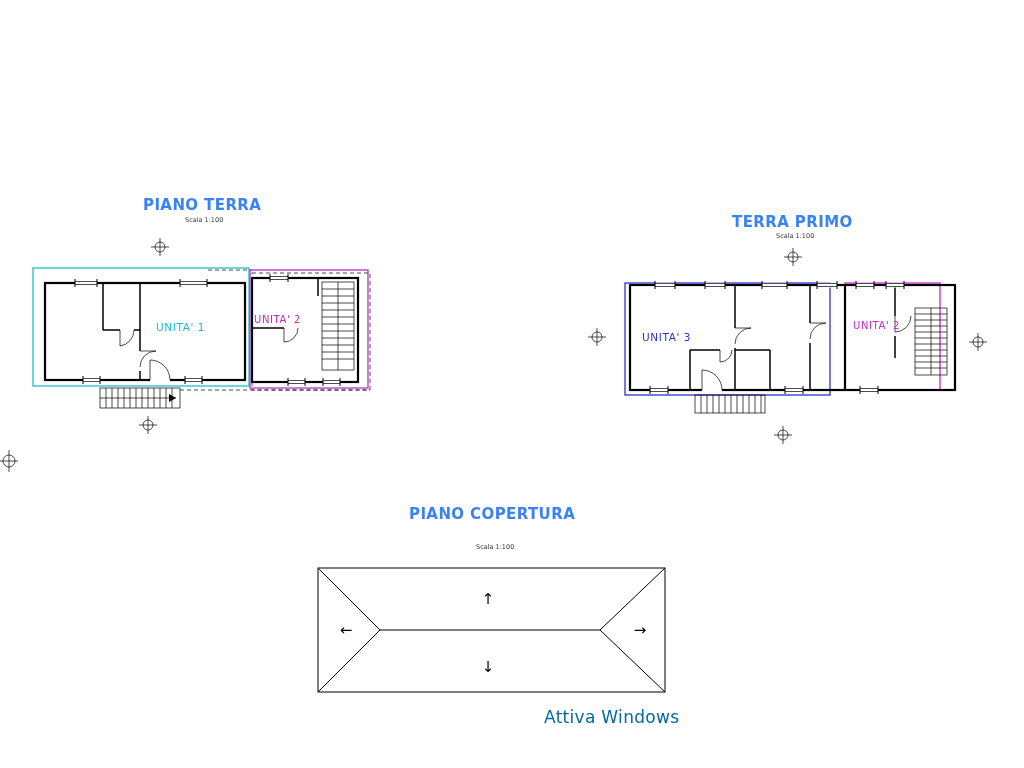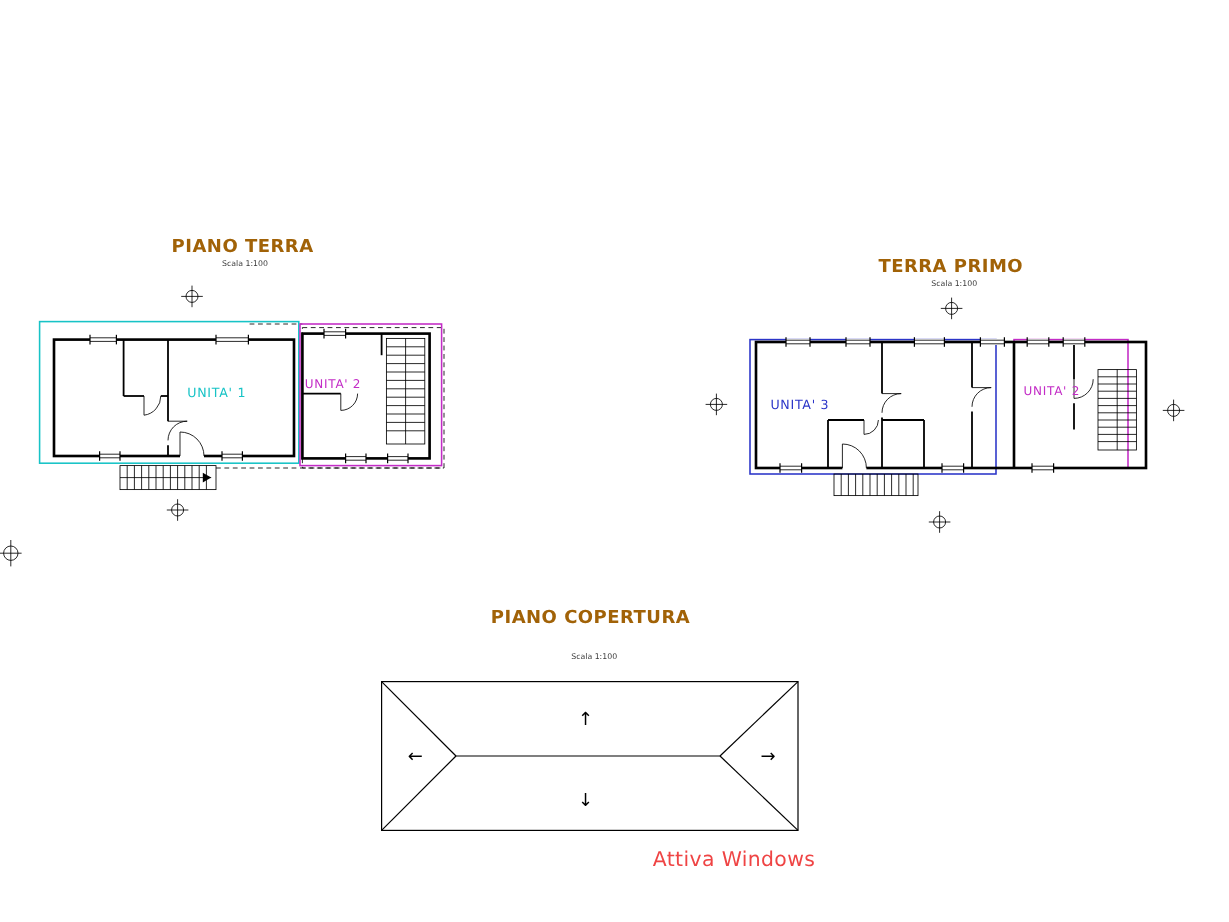--- a/index.html
+++ b/index.html
@@ -1,28 +1,28 @@
 <!DOCTYPE html>
 <html><head>
 <meta charset="utf-8">
 <style>
   html,body{margin:0;padding:0;background:#fff;}
   .canvas{
     position:relative;width:1024px;height:768px;background:#fff;overflow:hidden;
     font-family:"DejaVu Sans","Liberation Sans",sans-serif;
   }
   .plan-title{
-    position:absolute;font-weight:bold;font-size:15px;color:#a16207;
+    position:absolute;font-weight:bold;font-size:15px;color:#3b82f6;
     letter-spacing:0.4px;white-space:nowrap;
   }
   .plan-scale{
     position:absolute;font-size:6.5px;color:#3a3a3a;white-space:nowrap;
   }
   .watermark{
-    position:absolute;left:544px;top:707px;font-size:17px;color:#ef4444;
+    position:absolute;left:544px;top:707px;font-size:17px;color:#0369a1;
     letter-spacing:0.3px;
   }
   svg{position:absolute;overflow:visible;}
   .w2{stroke:#000;stroke-width:2.2;fill:none}
   .w15{stroke:#000;stroke-width:1.5;fill:none}
   .w1{stroke:#000;stroke-width:1;fill:none}
   .t{stroke:#000;stroke-width:0.7;fill:none}
   .dash{stroke:#000;stroke-width:0.7;fill:none;stroke-dasharray:4 3}
   .erase{stroke:#fff;stroke-width:5;fill:none}
   .u{fill:none;stroke-width:1.3}

